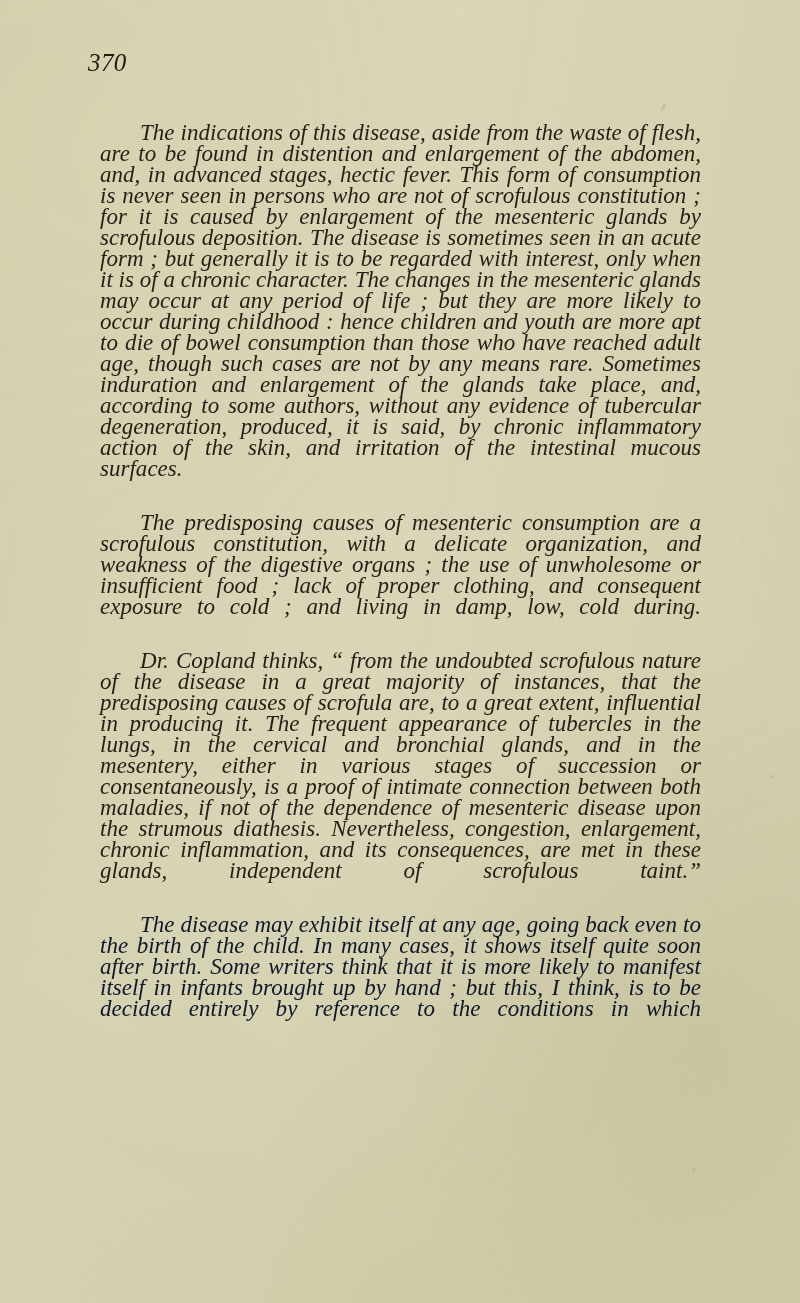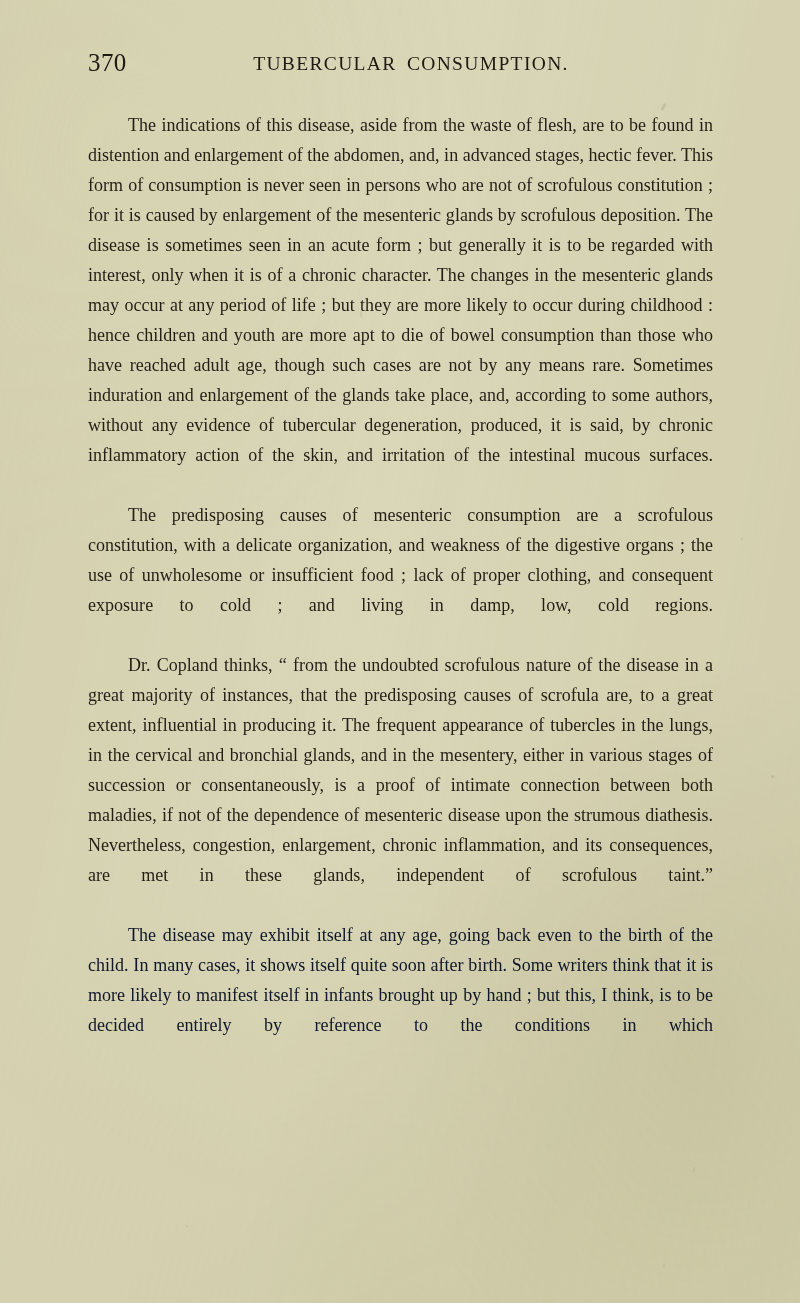--- a/index.html
+++ b/index.html
@@ -31,20 +31,21 @@
   .speck {
     position: absolute;
     background: rgba(96,86,58,0.30);
     border-radius: 50%;
     pointer-events: none;
   }
 
   .page {
     position: absolute;
     inset: 0;
+    font-style: italic;
   }
 
   
   .running-head {
     position: absolute;
     left: 88px;
     top: 48px;
     width: 624px;
     height: 34px;
   }
@@ -72,26 +73,26 @@
   }
 
   
   .textblock {
     position: absolute;
     left: 88px;
     top: 110px;
     width: 625px;
   }
   p.para {
-    margin: 0;
+    margin: 12px;
     text-align: justify;
     text-justify: inter-word;
     text-indent: 40px;
-    font-size: 18px;
-    line-height: 30px;
+    font-size: 23px;
+    line-height: 21px;
     letter-spacing: 0.02px;
     color: #241f16;
     hyphens: none;
   }
   p.para:last-child {
     
   }
   
   p.para::after {
     content: "";
@@ -99,26 +100,25 @@
     width: 100%;
   }
 </style>
 </head>
 <body style="background: rgb(220, 217, 188);">
 
 <div class="page">
 
   <div class="running-head">
     <div class="folio">370</div>
-    <div class="head-title">TUBERCULAR CONSUMPTION.</div>
   </div>
 
   <div class="textblock">
     <p class="para" style="color: rgb(36, 31, 22);">The indications of this disease, aside from the waste of flesh, are to be found in distention and enlargement of the abdomen, and, in advanced stages, hectic fever. This form of consumption is never seen in persons who are not of scrofulous constitution ; for it is caused by enlargement of the mesenteric glands by scrofulous deposition. The disease is sometimes seen in an acute form ; but generally it is to be regarded with interest, only when it is of a chronic character. The changes in the mesenteric glands may occur at any period of life ; but they are more likely to occur during childhood : hence children and youth are more apt to die of bowel consumption than those who have reached adult age, though such cases are not by any means rare. Sometimes induration and enlargement of the glands take place, and, according to some authors, without any evidence of tubercular degeneration, produced, it is said, by chronic inflammatory action of the skin, and irritation of the intestinal mucous surfaces.</p>
-    <p class="para" style="color: rgb(36, 31, 22);">The predisposing causes of mesenteric consumption are a scrofulous constitution, with a delicate organization, and weakness of the digestive organs ; the use of unwholesome or insufficient food ; lack of proper clothing, and consequent exposure to cold ; and living in damp, low, cold regions.</p>
+    <p class="para" style="color: rgb(36, 31, 22);">The predisposing causes of mesenteric consumption are a scrofulous constitution, with a delicate organization, and weakness of the digestive organs ; the use of unwholesome or insufficient food ; lack of proper clothing, and consequent exposure to cold ; and living in damp, low, cold during.</p>
     <p class="para" style="color: rgb(36, 31, 22);">Dr. Copland thinks, “ from the undoubted scrofulous nature of the disease in a great majority of instances, that the predisposing causes of scrofula are, to a great extent, influential in producing it. The frequent appearance of tubercles in the lungs, in the cervical and bronchial glands, and in the mesentery, either in various stages of succession or consentaneously, is a proof of intimate connection between both maladies, if not of the dependence of mesenteric disease upon the strumous diathesis. Nevertheless, congestion, enlargement, chronic inflammation, and its consequences, are met in these glands, independent of scrofulous taint.”</p>
     <p class="para" style="color: #0f172a;">The disease may exhibit itself at any age, going back even to the birth of the child. In many cases, it shows itself quite soon after birth. Some writers think that it is more likely to manifest itself in infants brought up by hand ; but this, I think, is to be decided entirely by reference to the conditions in which</p>
   </div>
 
   <div class="paper-texture"></div>
   <div class="speck" style="left:662px;top:103px;width:3px;height:8px;transform:rotate(28deg);opacity:.55;"></div>
   <div class="speck" style="left:360px;top:311px;width:2px;height:7px;transform:rotate(-14deg);opacity:.4;"></div>
   <div class="speck" style="left:771px;top:775px;width:3px;height:3px;opacity:.5;"></div>
   <div class="speck" style="left:596px;top:432px;width:2px;height:2px;opacity:.45;"></div>
   <div class="speck" style="left:741px;top:538px;width:2px;height:2px;opacity:.4;"></div>

